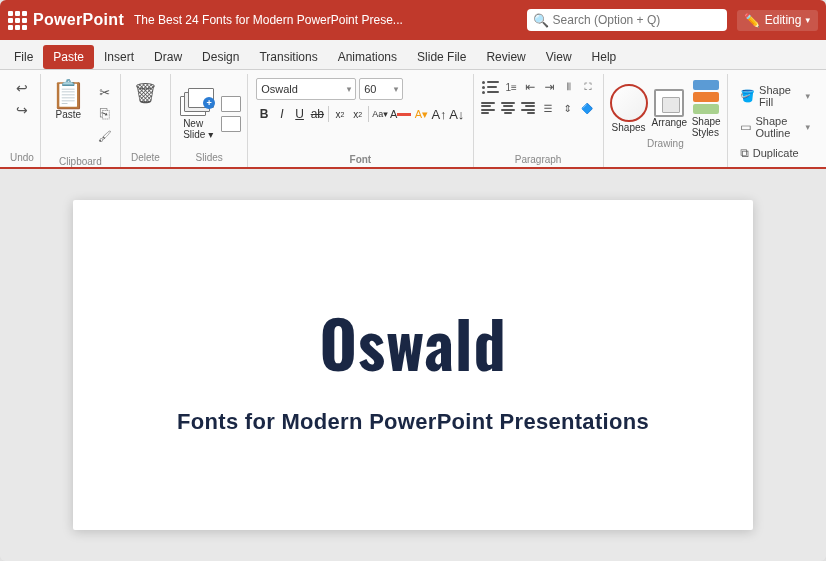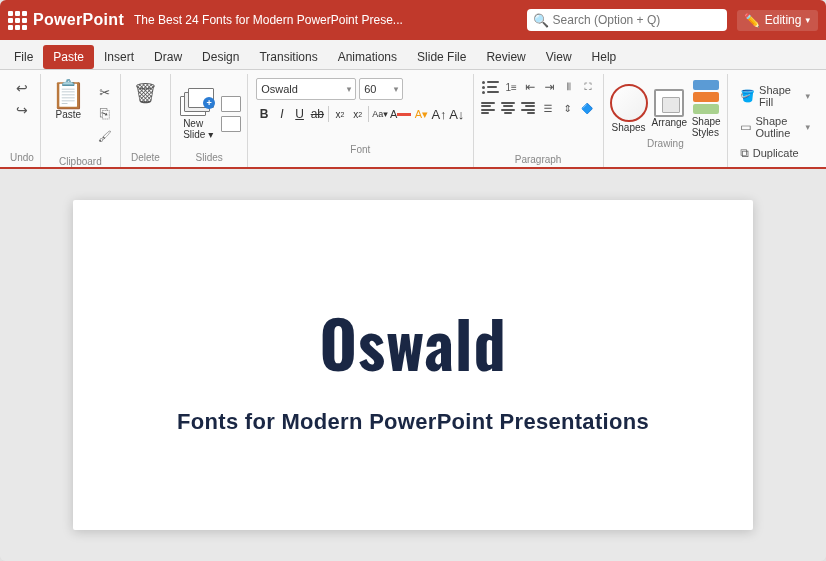--- a/index.html
+++ b/index.html
@@ -462,21 +462,21 @@
           <div class="divider-v"></div>
           <div class="fmt-btn" style="font-size:10px;">x<sup style="font-size:7px;">2</sup></div>
           <div class="fmt-btn" style="font-size:10px;">x<sub style="font-size:7px;">2</sub></div>
           <div class="divider-v"></div>
           <div class="fmt-btn" style="font-size:9px;">Aa▾</div>
           <div class="fmt-btn" style="font-size:11px;">A<span style="display:block;height:3px;background:#e74c3c;margin-top:0px;width:14px;"></span></div>
           <div class="fmt-btn" style="font-size:11px;color:#f39c12;">A▾</div>
           <div class="fmt-btn" style="font-size:13px;">A↑</div>
           <div class="fmt-btn" style="font-size:13px;">A↓</div>
         </div>
-        <div class="undo-label" style="margin-top:auto;padding-bottom:12px;">Font</div>
+        <div class="undo-label" style="margin-top:auto;padding-bottom:2px;font-weight:bold;">Font</div>
       </div>
 
       <div style="display:flex;flex-direction:column;padding:4px 6px 0;border-right:1px solid #d8d8d8;min-width:130px;">
         <div style="display:flex;align-items:center;gap:2px;margin-bottom:3px;">
 
           <div class="para-btn" title="Bullets">
             <div class="bullet-lines">
               <div class="bullet-line">
                   <div class="b-dot"></div>
                   <div class="b-line" style="width:12px;"></div>

